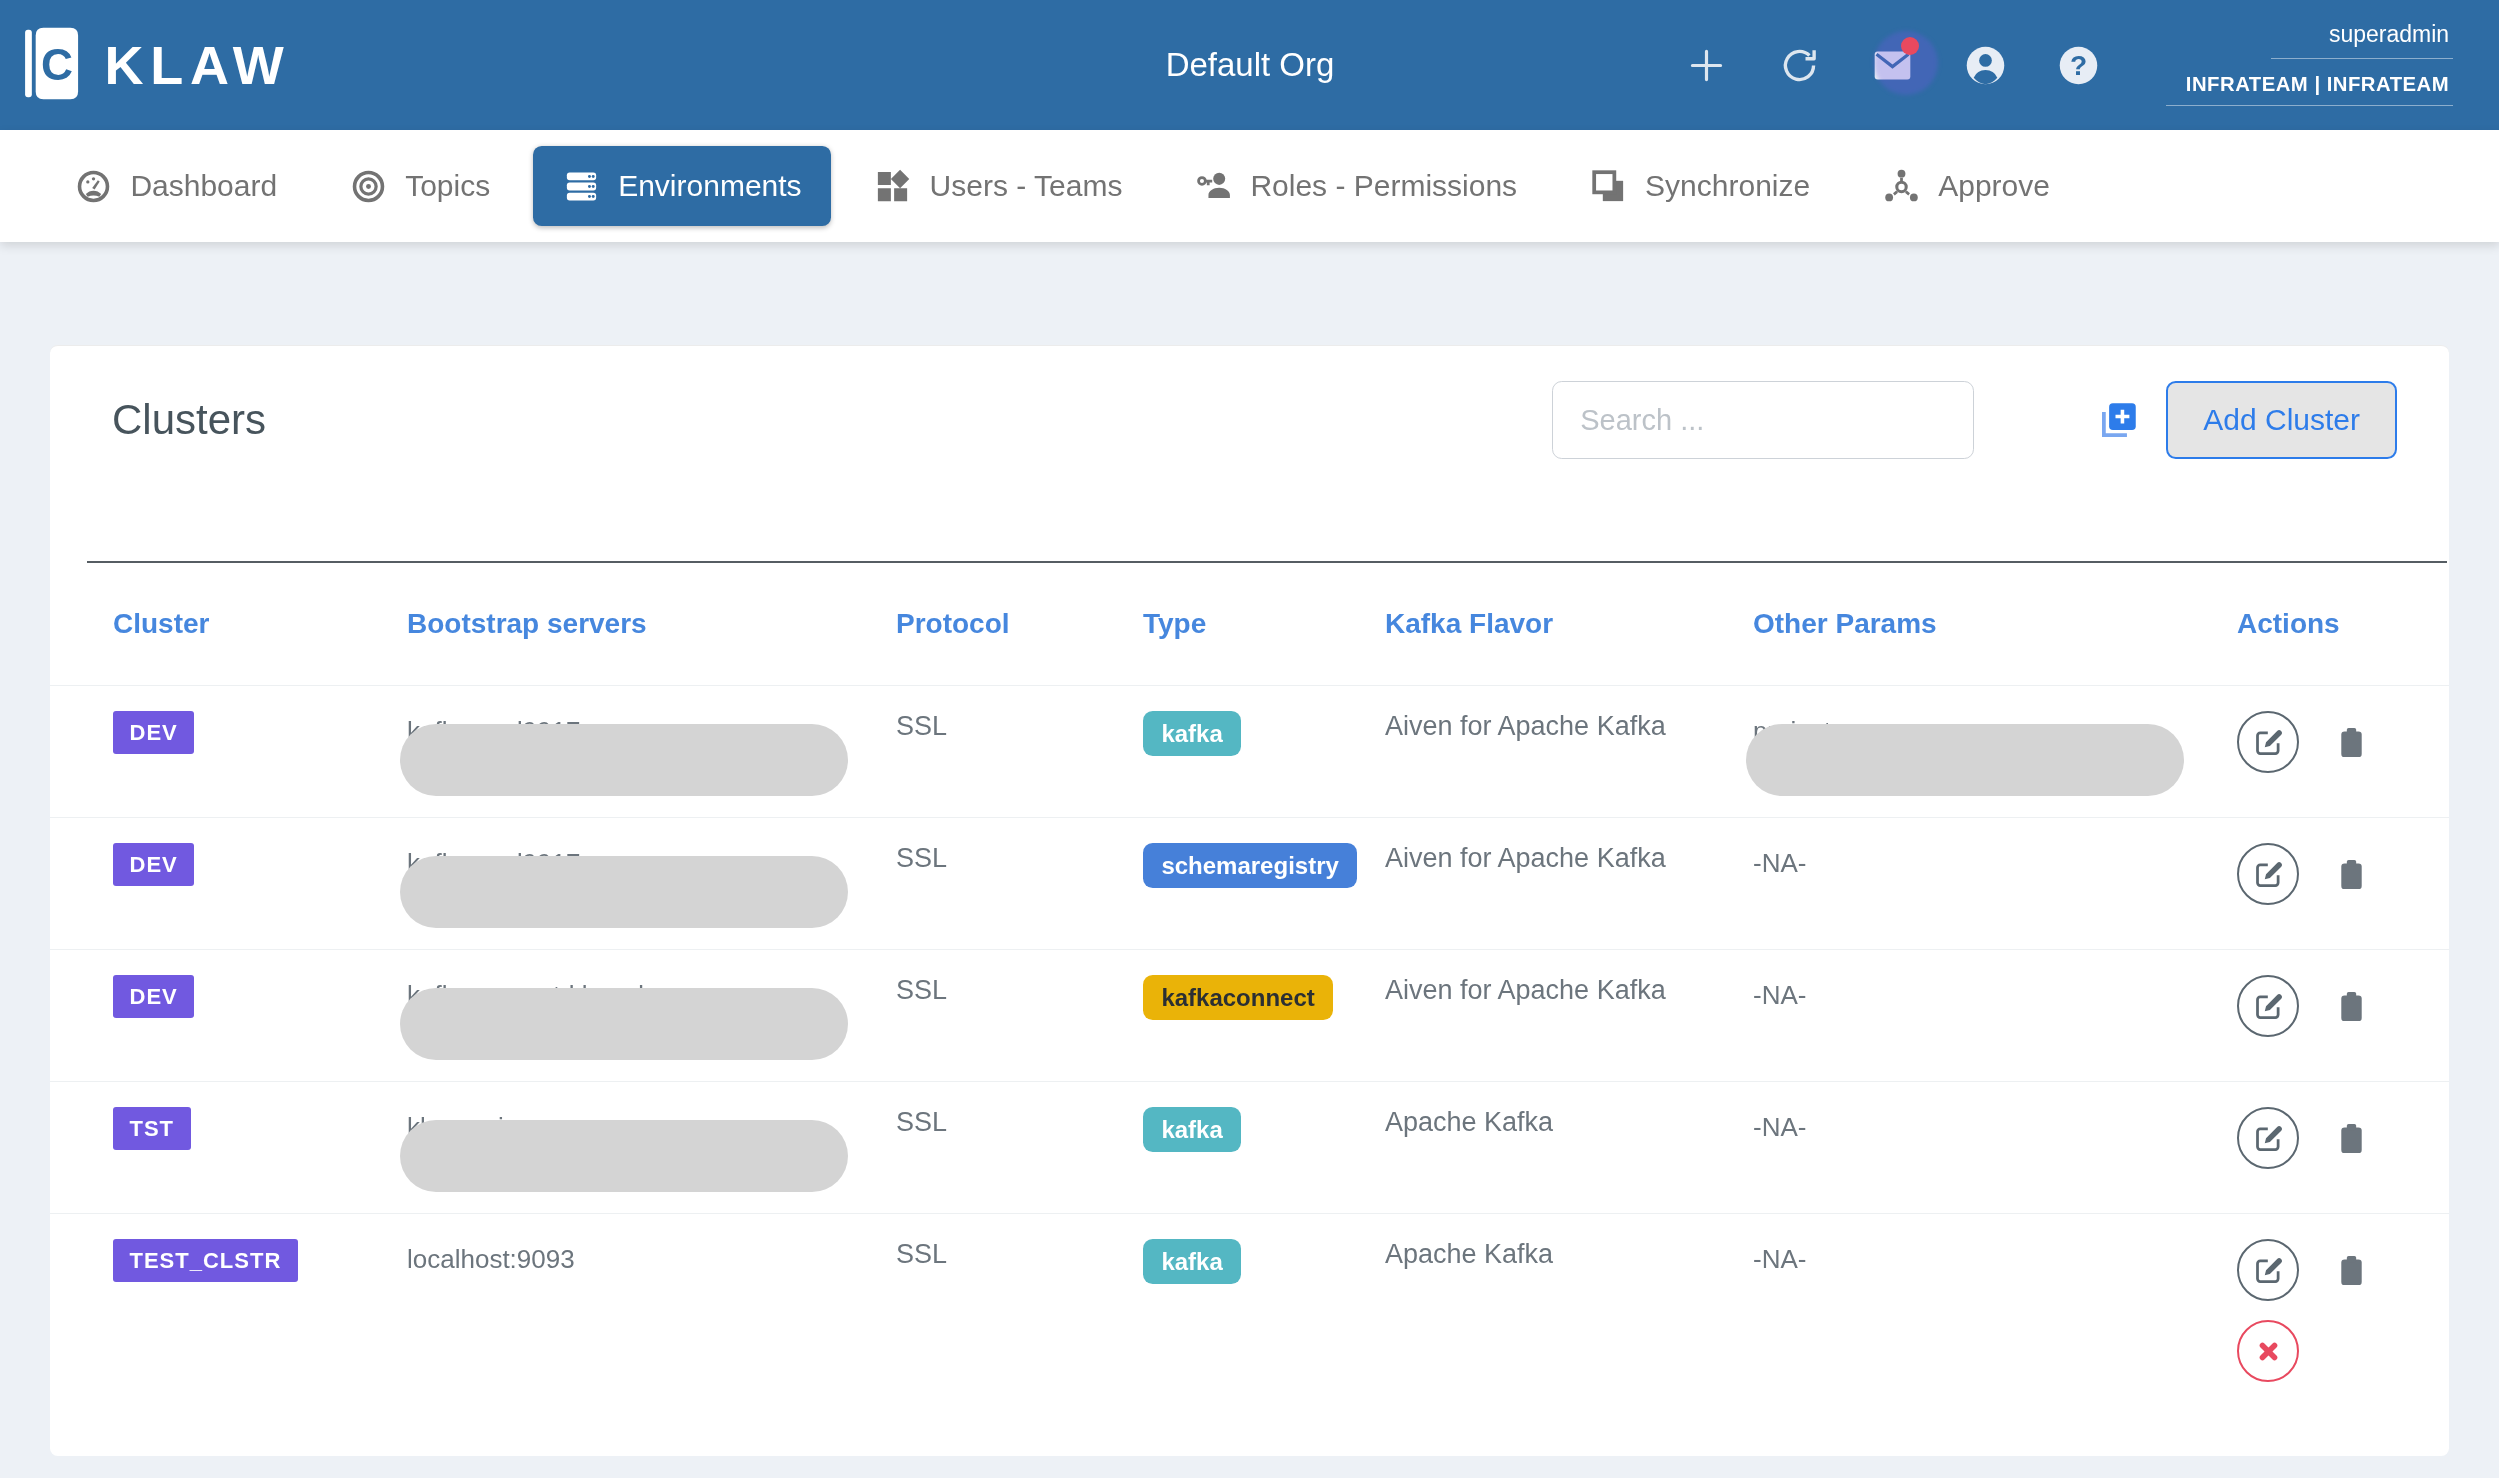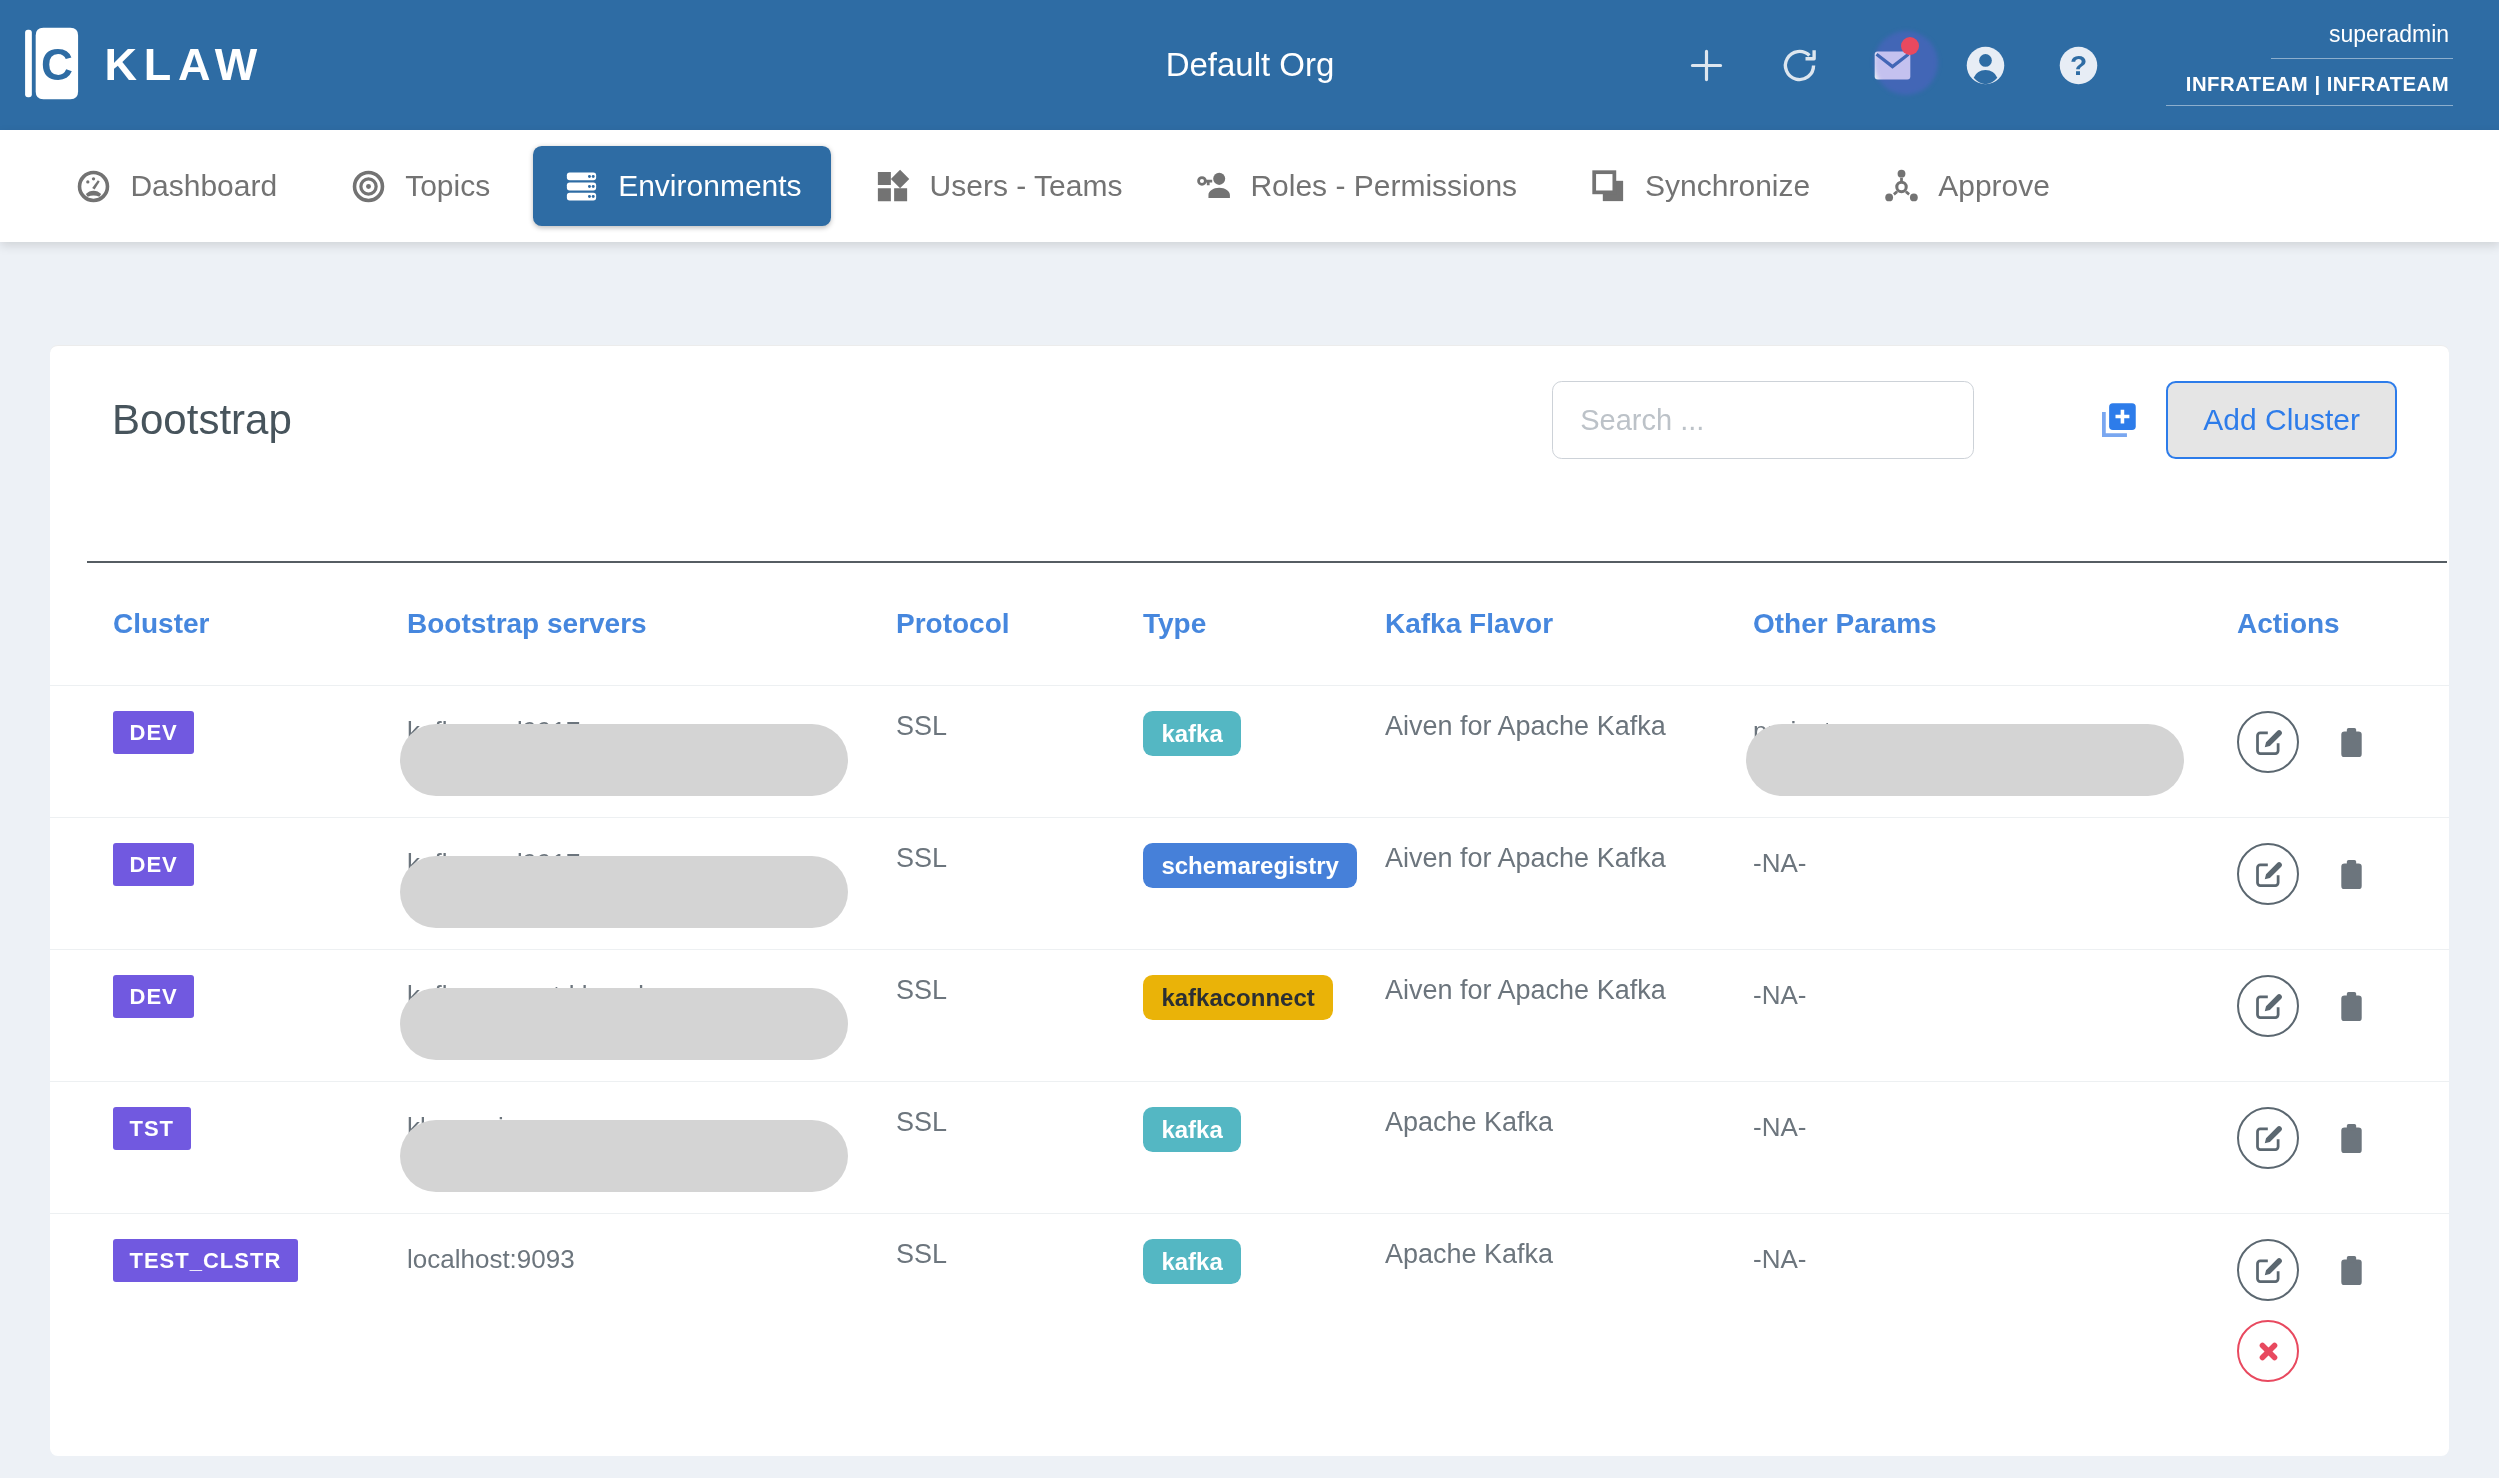--- a/index.html
+++ b/index.html
@@ -1,21 +1,21 @@
 <!DOCTYPE html>
 <html><head>
 <meta charset="utf-8">
 <style>
   html,body{margin:0;padding:0;background:#edf1f6;font-family:"Liberation Sans",sans-serif;}
   .root{position:relative;width:2500px;height:1478px;background:#edf1f6;overflow:hidden;}
 
   
   .navbar{position:absolute;top:0;left:0;right:0;height:130px;background:#2e6ca4;}
   .brand{position:absolute;left:23px;top:0;height:130px;display:flex;align-items:center;gap:19.4px;}
-  .brand-name{color:#fff;font-size:45px;font-weight:600;letter-spacing:6.8px;}
+  .brand-name{color:#fff;font-size:54px;font-weight:600;letter-spacing:6.8px;}
   .nav-title{position:absolute;left:50%;top:0;height:130px;transform:translateX(-50%);
              display:flex;align-items:center;color:#fff;font-size:33px;font-weight:500;}
   .nav-icons{position:absolute;left:1684px;top:0;height:130px;display:flex;align-items:center;gap:48px;}
   .nav-icon{position:relative;width:45px;height:45px;cursor:pointer;}
   .nav-icon svg{width:100%;height:100%;display:block;}
   .mail-halo{position:absolute;left:3.9px;top:-11.6px;width:64px;height:64px;border-radius:50%;
              background:rgba(111,89,224,0.30);filter:blur(1.9px);}
   .mail-dot{position:absolute;right:-3.9px;top:-5.8px;width:18.4px;height:18.4px;border-radius:50%;background:#e8495f;}
   .nav-user{position:absolute;right:47px;top:15.5px;text-align:right;color:#fff;}
   .nav-user .u1{display:inline-block;font-size:23px;padding:5.8px 3.9px 9.7px 58px;
@@ -217,21 +217,21 @@
             <circle cx="12" cy="12.3" r="2.9" fill="none" stroke="currentColor" stroke-width="1.9"></circle>
             <path d="M12 6.6v2.3M7.3 16.8l2-1.6M16.7 16.8l-2-1.6" stroke="currentColor" stroke-width="1.7" fill="none"></path>
           </svg>
         </span>
         <span>Approve</span>
       </div>
     </div>
 
   <div class="card">
     <div class="card-head">
-      <div class="panel-title">Bootstrap</div>
+      <div class="panel-title">Clusters</div>
       <div class="head-right">
         <input class="search-input" type="text" placeholder="Search ..." style="">
         <span class="add-icon">
           <svg viewBox="0 0 24 24">
             <path d="M4.2 7.5v12.3h12.3" fill="none" stroke="#7aa7f0" stroke-width="2"></path>
             <rect x="7" y="2.8" width="14.2" height="14.2" rx="2" fill="#2d7cea"></rect>
             <path d="M14.1 6.2v7.4M10.4 9.9h7.4" stroke="#fff" stroke-width="1.9"></path>
           </svg>
         </span>
         <button class="add-btn">Add Cluster</button>

